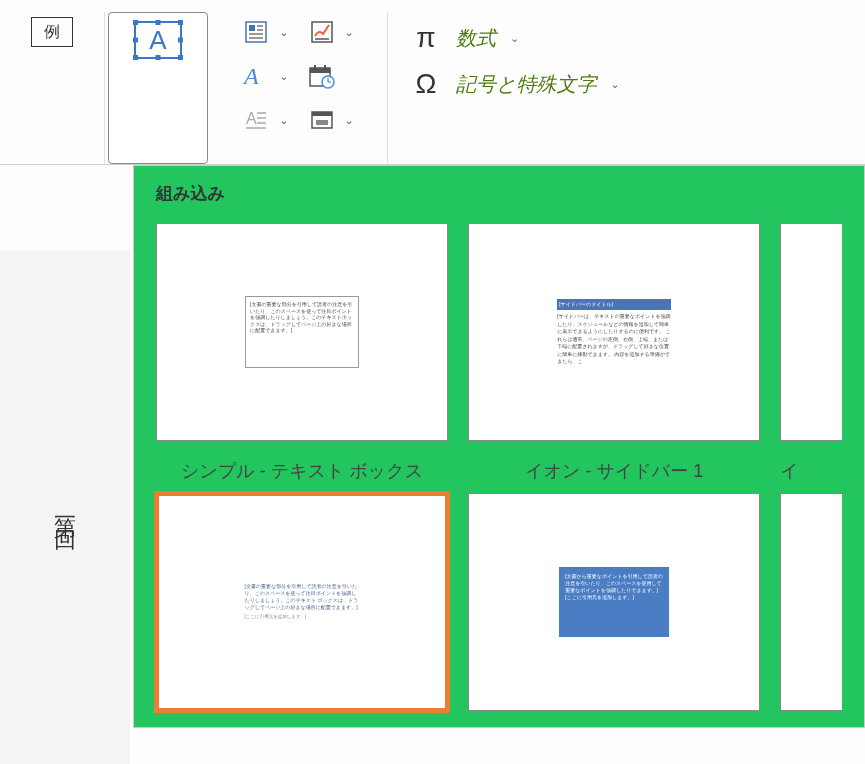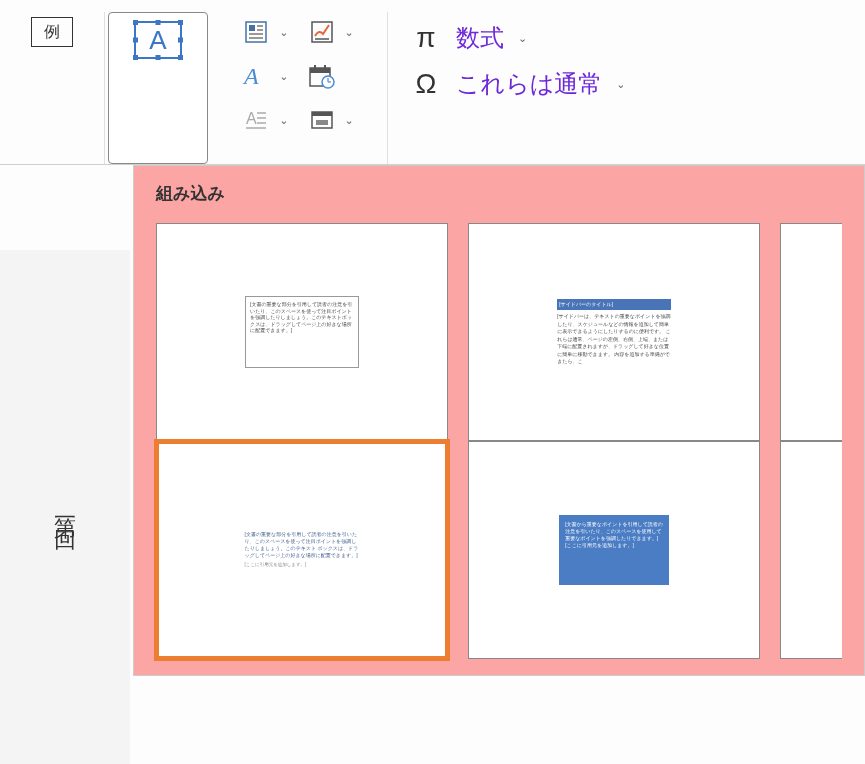--- a/index.html
+++ b/index.html
@@ -28,23 +28,23 @@
     
     .btn-label { font-size: 16px; color: #333; text-align: center; line-height: 1.4; }
     .dropdown-caret { font-size: 11px; color: #666; margin-left: 2px; }
     
     .small-grid { display: grid; grid-template-columns: repeat(2, 1fr); gap: 14px 18px; }
     .small-btn { display: flex; align-items: center; gap: 6px; cursor: pointer; }
     .small-icon { width: 30px; height: 30px; display: flex; align-items: center; justify-content: center; }
     
     .sym-row { display: flex; align-items: center; gap: 12px; margin-bottom: 14px; cursor: pointer; }
     .sym-icon { font-size: 28px; color: #333; width: 36px; text-align: center; }
-    .sym-label { font-size: 24px; color: #6d28d9; }
-    
-    .dropdown-panel { position: absolute; left: 133px; top: 165px; right: 0; background: #fca5a5; border: 1px solid #ccc; padding: 16px 22px; }
+    .sym-label { font-size: 20px; color: #4d7c0f; font-style: italic; }
+    
+    .dropdown-panel { position: absolute; left: 133px; top: 165px; right: 0; background: #22c55e; border: 1px solid #ccc; padding: 16px 22px; }
     .panel-heading { font-size: 17px; color: #333; font-weight: 600; margin-bottom: 18px; }
     
     .gallery-row { display: flex; gap: 20px; }
     .gallery-item { border: 1px solid #888; width: 308px; height: 218px; position: relative; background: #fff; cursor: pointer; display: flex; align-items: center; justify-content: center; }
     .gallery-item.partial { width: 65px; border-right: none; }
     
     .preview-box { border: 1px solid #999; width: 114px; height: 72px; font-size: 5px; padding: 4px; line-height: 1.3; color: #444; }
     .preview-sidebar { width: 114px; font-size: 5px; line-height: 1.5; color: #444; }
     .preview-sidebar .bar-hdr { background: #4a74b8; color: #fff; padding: 2px; font-size: 5px; margin-bottom: 3px; }
     
@@ -160,21 +160,21 @@
   </div>
 
   <div class="ribbon-group group-symbols" style="border-right:none;">
     <div class="sym-row">
       <span class="sym-icon">π</span>
       <span class="sym-label">数式</span>
       <span class="dropdown-caret">⌄</span>
     </div>
     <div class="sym-row">
       <span class="sym-icon">Ω</span>
-      <span class="sym-label">これらは通常</span>
+      <span class="sym-label">記号と特殊文字</span>
       <span class="dropdown-caret">⌄</span>
     </div>
   </div>
 </div>
 
 <div class="doc-area">
   <div class="doc-label">第一回</div>
 </div>
 
 <div class="dropdown-panel">
@@ -188,20 +188,25 @@
       <div class="preview-sidebar">
         <div class="bar-hdr">[サイドバーのタイトル]</div>
         <div>[サイドバーは、テキストの重要なポイントを強調したり、スケジュールなどの情報を追加して簡単に表示できるようにしたりするのに便利です。
 これらは通常、ページの左側、右側、上端、または下端に配置されますが、ドラッグして好きな位置に簡単に移動できます。
 内容を追加する準備ができたら、こ</div>
       </div>
     </div>
     <div class="gallery-item partial"></div>
   </div>
 
+  <div class="label-row">
+    <div class="item-label">シンプル - テキスト ボックス</div>
+    <div class="item-label">イオン - サイドバー 1</div>
+    <div class="item-label partial">イ</div>
+  </div>
 
   <div class="gallery-row gallery-row2">
     <div class="gallery-item highlighted">
       <div class="preview-quote">
         <div>[文書の重要な部分を引用して読者の注意を引いたり、このスペースを使って注目ポイントを強調したりしましょう。このテキスト ボックスは、ドラッグしてページ上の好きな場所に配置できます。]</div>
         <div class="sub">[ここに引用元を追加します。]</div>
       </div>
     </div>
     <div class="gallery-item">
       <div class="ion-block">[文書から重要なポイントを引用して読者の注意を引いたり、このスペースを使用して重要なポイントを強調したりできます。]

